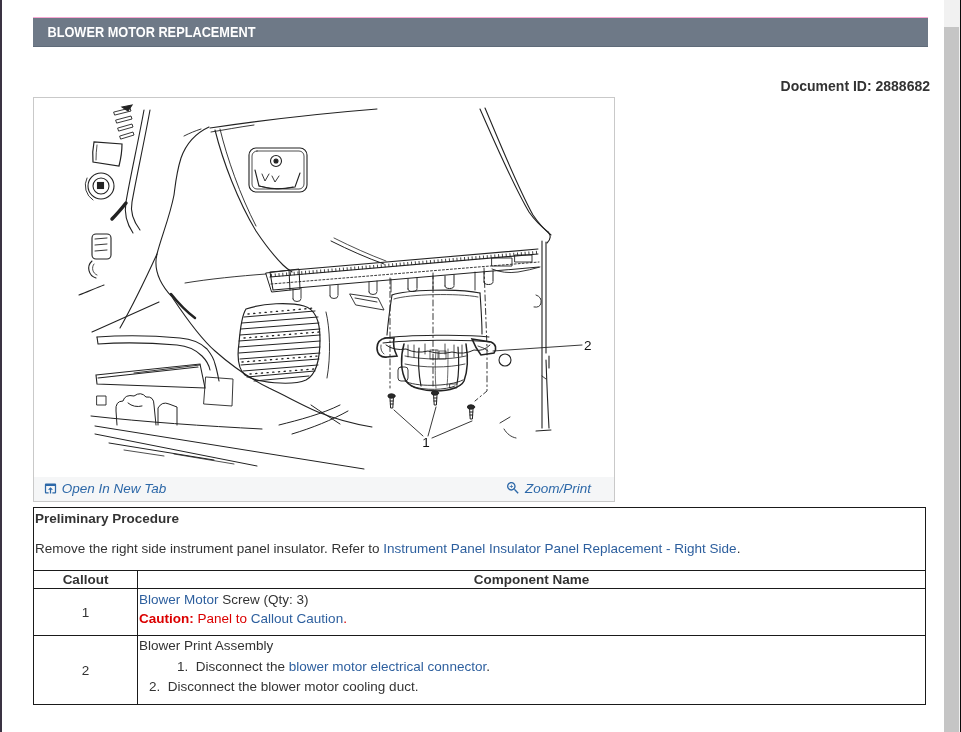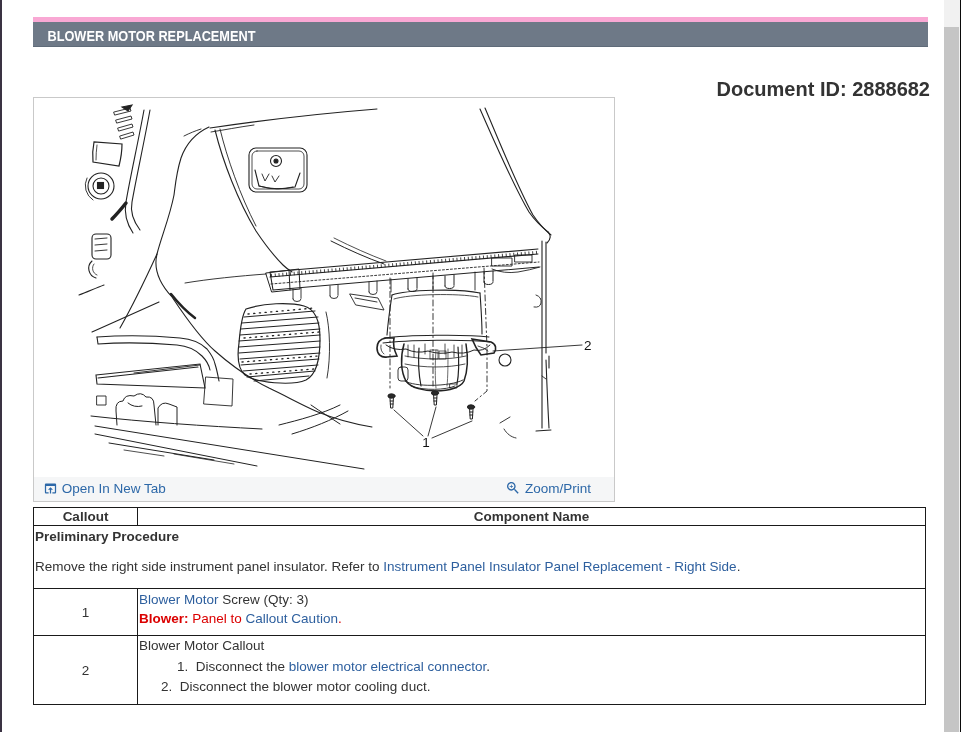--- a/index.html
+++ b/index.html
@@ -3,30 +3,30 @@
 <meta charset="utf-8">
 <style>
   html,body{margin:0;padding:0;background:#fff;}
   body{width:961px;height:732px;position:relative;overflow:hidden;
        font-family:"Liberation Sans",sans-serif;color:#333;}
   .leftedge{position:absolute;left:0;top:0;width:2px;height:732px;background:#3a3243;}
   .rightedge{position:absolute;right:0;top:0;width:1px;height:732px;background:#0a0a0a;}
   .sbtrack{position:absolute;left:944px;top:0;width:16px;height:732px;background:#f1f1f1;}
   .sbthumb{position:absolute;left:944px;top:27px;width:15px;height:705px;background:#c5c5c5;}
   .titlebar{position:absolute;left:33px;top:17px;width:895px;height:30px;background:#6e7987;
-            border-top:5px solid #f9a8d4;border-bottom:1px solid #5f6b79;box-sizing:border-box;}
+            border-top:1px solid #f9a8d4;border-bottom:1px solid #5f6b79;box-sizing:border-box;}
   .titlebar span{display:block;color:#fff;font-weight:bold;font-size:15px;line-height:28px;
             padding-left:17px;transform:scaleX(.85);transform-origin:0 50%;white-space:nowrap;}
   .docid{position:absolute;top:78px;left:33px;width:897px;text-align:right;
-         font-weight:bold;font-size:20px;color:#333;}
+         font-weight:bold;font-size:14px;color:#333;}
   .imgbox{position:absolute;left:33px;top:97px;width:582px;height:405px;
           border:1px solid #c9c9c9;box-sizing:border-box;background:#fff;}
   .imgfoot{position:absolute;left:0;bottom:0;width:100%;height:24px;background:#f5f6f7;
            font-size:13.5px;line-height:24px;box-sizing:border-box;}
-  .imgfoot a{color:#2d68a8;text-decoration:none;}
+  .imgfoot a{color:#2d68a8;text-decoration:none;font-style:italic;}
   .lnk-left{position:absolute;left:9px;top:0;}
   .lnk-right{position:absolute;right:23px;top:0;}
   .icon{display:inline-block;vertical-align:-3px;}
   table.comp{position:absolute;left:33px;top:507px;width:893px;border-collapse:collapse;
              font-size:13.5px;color:#333;}
   table.comp td,table.comp th{border:1.5px solid #1a1a1a;padding:0 1px;vertical-align:top;}
   table.comp th{font-size:13.5px;padding:1px 2px;}
   table.comp td.callout{text-align:center;vertical-align:middle;width:98px;}
   a.blu{color:#2d5f9e;text-decoration:none;}
   .red{color:#db0000;}
@@ -190,38 +190,38 @@
         </svg> <a href="#">Open In New Tab</a></span>
     <span class="lnk-right"><svg class="icon" width="16" height="16" viewBox="0 0 24 24">
           <path fill="#2d68a8" d="M15.5 14h-.79l-.28-.27C15.41 12.59 16 11.11 16 9.5 16 5.91 13.09 3 9.5 3S3 5.91 3 9.5 5.91 16 9.5 16c1.61 0 3.09-.59 4.23-1.57l.27.28v.79l5 4.99L20.49 19l-4.99-5zm-6 0C7.01 14 5 11.99 5 9.5S7.01 5 9.5 5 14 7.01 14 9.5 11.99 14 9.5 14zm2.5-4h-2v2H9v-2H7V9h2V7h1v2h2v1z"></path>
         </svg> <a href="#">Zoom/Print</a></span>
   </div>
 </div>
 
 <table class="comp">
   <tbody>
       <tr>
-    <th style="width:99px;">Callout</th>
-    <th>Component Name</th>
-  </tr>
-  <tr>
     <td colspan="2" style="padding:0 1px 14px;">
       <div style="font-weight:bold;padding:3px 0 0;">Preliminary Procedure</div>
       <div style="padding-top:15px;">Remove the right side instrument panel insulator. Refer to <a class="blu" href="#">Instrument Panel Insulator Panel Replacement - Right Side</a>.</div>
     </td>
   </tr>
   <tr>
+    <th style="width:99px;">Callout</th>
+    <th>Component Name</th>
+  </tr>
+  <tr>
     <td class="callout">1</td>
     <td style="padding:1px 1px 7px;">
       <div style="line-height:19px;"><a class="blu" href="#">Blower Motor</a> Screw (Qty: 3)</div>
-      <div style="line-height:19px;"><span class="red" style="font-weight:bold;">Blower:</span> <span class="red">Panel to</span> <a class="blu" href="#">Callout Caution</a><span class="red">.</span></div>
+      <div style="line-height:19px;"><span class="red" style="font-weight:bold;">Caution:</span> <span class="red">Panel to</span> <a class="blu" href="#">Callout Caution</a><span class="red">.</span></div>
     </td>
   </tr>
   <tr>
     <td class="callout">2</td>
     <td style="padding:0 1px 7px;">
-      <div style="line-height:19px;">Blower Motor Callout</div>
+      <div style="line-height:19px;">Blower Print Assembly</div>
       <div style="line-height:20px;padding-left:26px;padding-top:2px;margin-left:12px;">1.&nbsp;&nbsp;Disconnect the <a class="blu" href="#">blower motor electrical connector</a>.</div>
-      <div style="line-height:20px;padding-left:22px;">2.&nbsp;&nbsp;Disconnect the blower motor cooling duct.</div>
+      <div style="line-height:20px;padding-left:10px;">2.&nbsp;&nbsp;Disconnect the blower motor cooling duct.</div>
     </td>
   </tr>
 </tbody>
   </table>
 
 </body></html>

